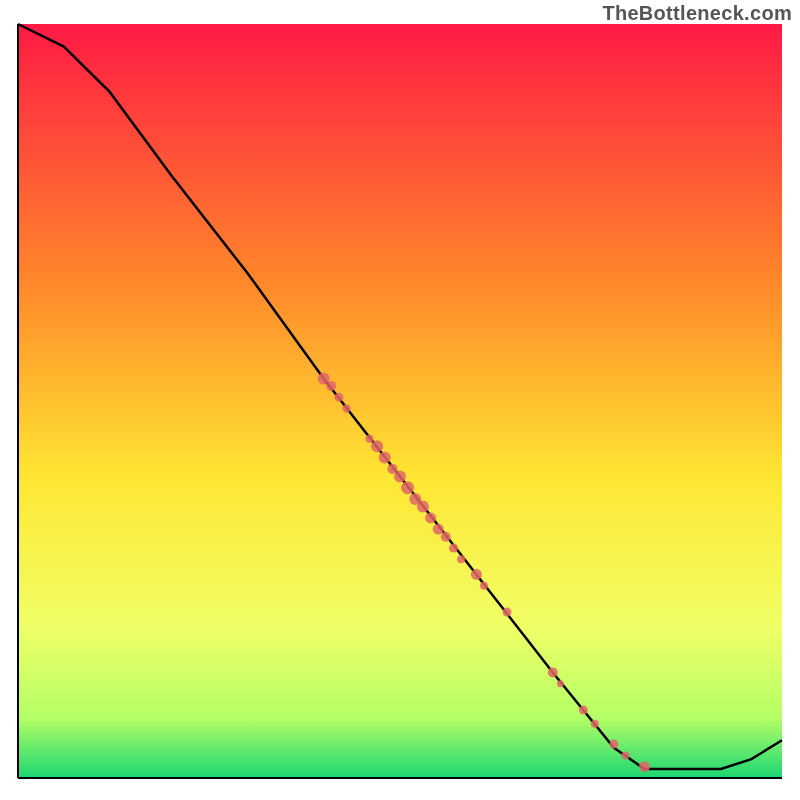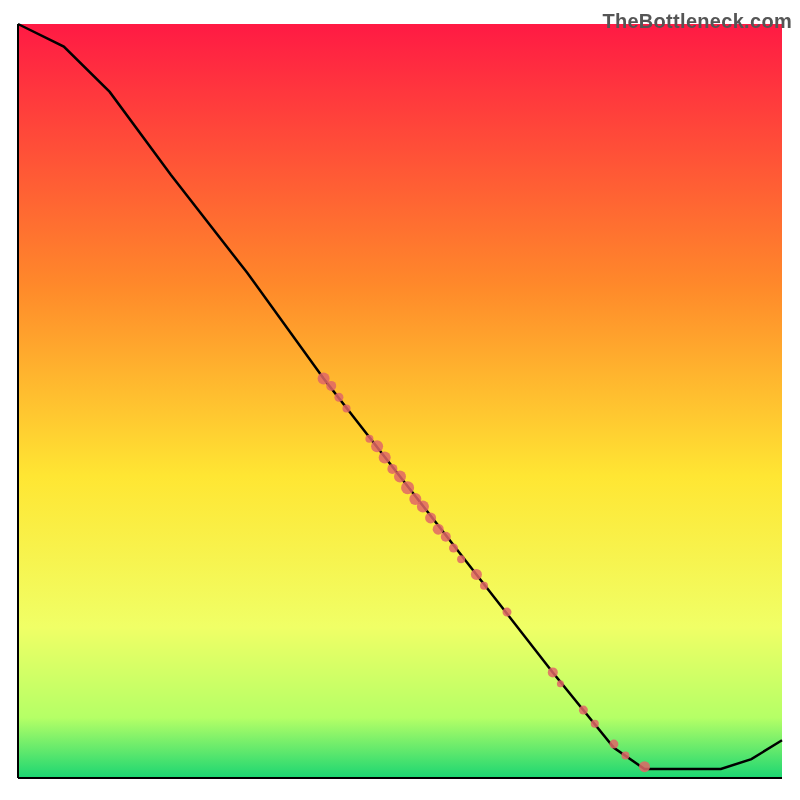--- a/index.html
+++ b/index.html
@@ -12,21 +12,21 @@
   .chart-container {
     position: relative;
     width: 800px;
     height: 800px;
   }
   svg {
     display: block;
   }
   .watermark {
     position: absolute;
-    top: 10px;
+    top: 2px;
     right: 8px;
     font-family: Arial, sans-serif;
     font-size: 20px;
     font-weight: bold;
     color: #555;
     letter-spacing: 0.3px;
   }
 </style>
 </head>
 <body>

